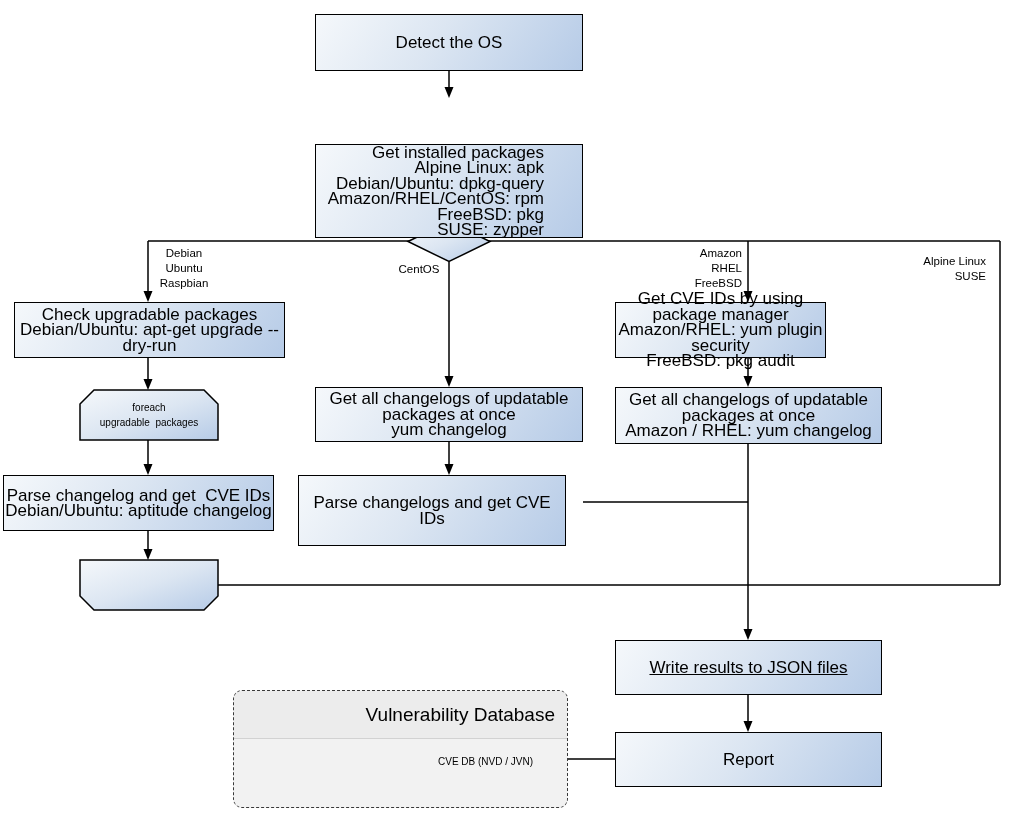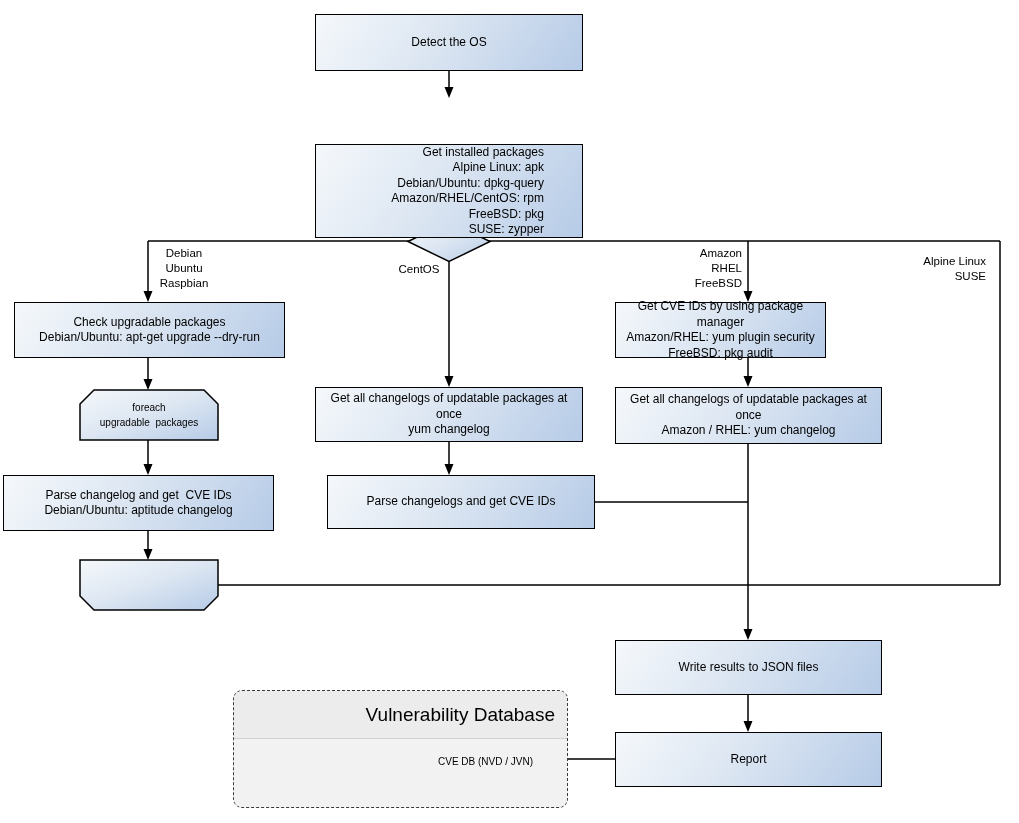--- a/index.html
+++ b/index.html
@@ -3,21 +3,21 @@
 <meta charset="utf-8">
 <style>
   html,body{margin:0;padding:0;background:#fff;}
   .canvas{
     position:relative;width:1019px;height:823px;background:#ffffff;
     font-family:"Liberation Sans",sans-serif;color:#000;overflow:hidden;
   }
   svg.layer{position:absolute;left:0;top:0;width:1019px;height:823px;}
   .node{
     position:absolute;display:flex;align-items:center;justify-content:center;
-    text-align:center;font-size:12px;line-height:15.5px;white-space:pre-wrap;
+    text-align:center;font-size:17px;line-height:15.5px;white-space:pre-wrap;
     box-sizing:border-box;
   }
   .box{
     background:linear-gradient(125deg,#f5f8fb 0%,#dce6f2 45%,#b6cbe7 100%);
     border:1.5px solid #000;
   }
   .box.align-right{justify-content:flex-end;text-align:right;padding-right:38px;}
   .overlay{position:absolute;display:flex;align-items:center;justify-content:center;
     text-align:center;font-size:10px;line-height:15px;white-space:pre-wrap;}
   .blabel{position:absolute;font-size:11.5px;line-height:15px;white-space:pre-wrap;}
@@ -118,30 +118,30 @@
   <div class="overlay" style="left:80px;top:390px;width:138px;height:50px;">foreach
 upgradable  packages</div>
 
   <div class="node box" style="left:3px;top:475px;width:271px;height:56px;">Parse changelog and get  CVE IDs
 Debian/Ubuntu: aptitude changelog</div>
 
 
   <div class="node box" style="left:315px;top:387px;width:268px;height:55px;">Get all changelogs of updatable packages at once
 yum changelog</div>
 
-  <div class="node box" style="left:327px;top:475px;width:268px;height:54px;">Parse changelogs and get CVE IDs</div>
+  <div class="node box" style="left:298px;top:475px;width:268px;height:71px;">Parse changelogs and get CVE IDs</div>
 
   <div class="node box" style="left:615px;top:302px;width:211px;height:56px;">Get CVE IDs by using package manager
 Amazon/RHEL: yum plugin security
 FreeBSD: pkg audit</div>
 
   <div class="node box" style="left:615px;top:387px;width:267px;height:57px;">Get all changelogs of updatable packages at once
 Amazon / RHEL: yum changelog</div>
 
-  <div class="node box" style="left:615px;top:640px;width:267px;height:55px;">Write results to JSON files</div>
+  <div class="node box" style="left:615px;top:640px;width:267px;height:55px;text-decoration:underline;">Write results to JSON files</div>
 
   <div class="node box" style="left:615px;top:732px;width:267px;height:55px;">Report</div>
 
   <div class="blabel center" style="left:152px;top:246px;width:64px;">Debian
 Ubuntu
 Raspbian</div>
 
   <div class="blabel center" style="left:391px;top:262px;width:56px;">CentOS</div>
 
   <div class="blabel right" style="left:672px;top:246px;width:70px;">Amazon

